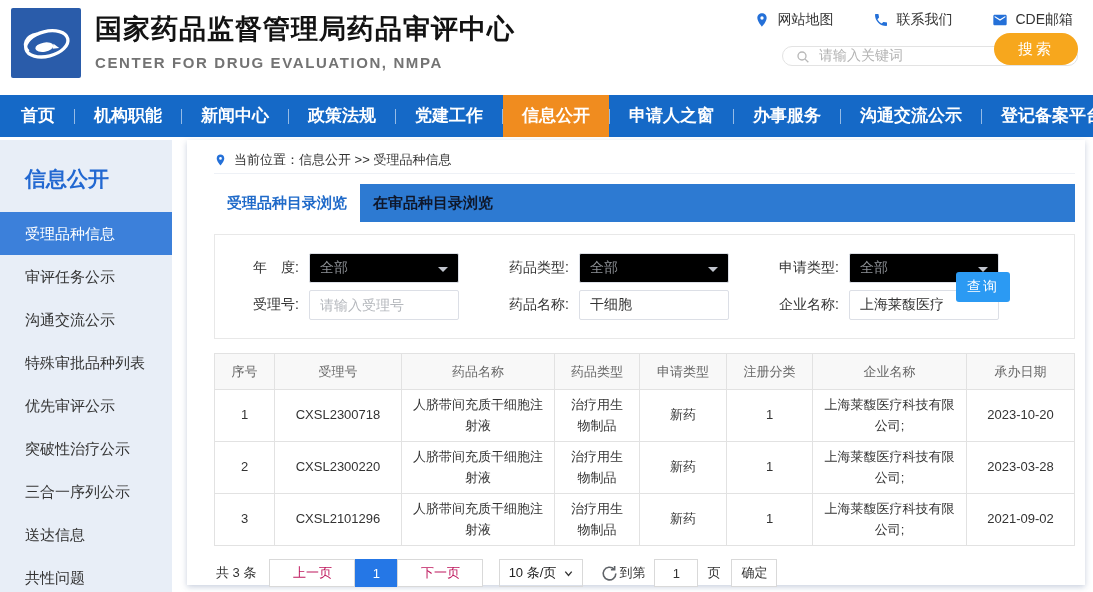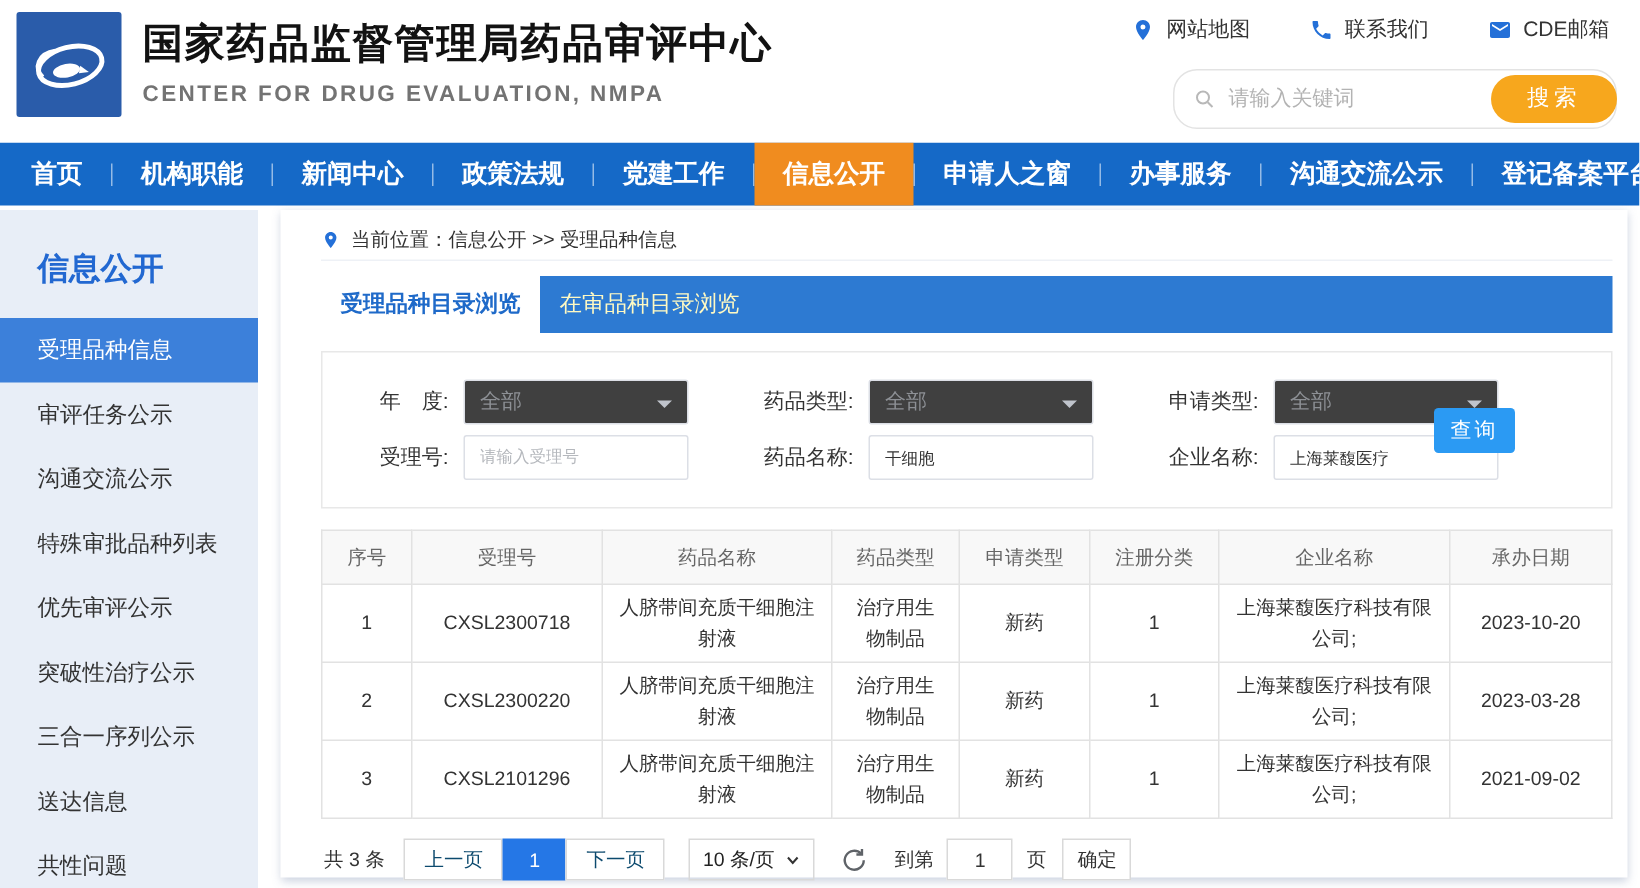--- a/index.html
+++ b/index.html
@@ -9,23 +9,23 @@
   
   .header { position:relative; height:95px; background:#fff; }
   .logo { position:absolute; left:11px; top:8px; width:70px; height:70px;
     background:#2a5caa; border-radius:2px; display:flex; align-items:center; justify-content:center; }
   .title-block { position:absolute; left:95px; top:11px; }
   .main-title { font-size:27px; font-weight:bold; color:#121212; letter-spacing:1px; }
   .sub-title { font-size:15px; font-weight:bold; color:#737373; letter-spacing:1.6px; margin-top:7px; }
   .top-links { position:absolute; top:11px; right:20px; display:flex; gap:40px; align-items:center; }
   .top-link { display:flex; align-items:center; gap:7px; font-size:14px; color:#333; cursor:pointer; }
   .top-link svg { width:16px; height:16px; fill:#2470d8; }
-  .searchbar { position:absolute; top:46px; right:15px; width:296px; height:40px;
+  .searchbar { position:absolute; top:46px; right:15px; width:296px; height:20px;
     border:1px solid #e3e3e3; border-radius:16px; background:#fff;
-    display:flex; align-items:center; padding-left:12px; }
+    display:flex; align-items:flex-end; padding-left:12px; }
   .search-placeholder { color:#b3b3b3; font-size:14px; margin-left:8px; flex:1; }
   .search-btn { width:84px; height:32px; margin:-1px -1px 0 0; background:#f7a71d; border-radius:16px;
     color:#fff; font-size:15px; letter-spacing:3px; display:flex; align-items:center; justify-content:center; cursor:pointer; }
 
   
   .nav { height:42px; background:#1569c7; display:flex; align-items:center; padding-left:2px; }
   .nav-item { color:#fff; font-size:17px; font-weight:bold; height:42px; line-height:42px;
     padding:0 19px; white-space:nowrap; cursor:pointer; }
   .nav-item.active { background:#f08c1f; }
   .nav-sep { width:1px; height:15px; background:rgba(255,255,255,.55); flex:0 0 1px; }
@@ -38,54 +38,54 @@
   .side-item.active { background:#3c80da; color:#fff; }
 
   .content { flex:1; margin:3px 8px 7px 15px; background:#fff; padding:6px 10px 10px 27px;
     box-shadow:0 2px 6px rgba(100,120,160,.35); }
 
   .breadcrumb { display:flex; align-items:center; gap:7px; height:28px; font-size:13px; color:#333;
     border-bottom:1px solid #eef1f6; }
   .breadcrumb svg { width:13px; height:14px; fill:#2470d8; }
 
   .tabbar { display:flex; background:#2d7ad2; height:38px; margin-top:10px; }
-  .tab { width:146px; text-align:center; line-height:38px; font-size:15px; color:#fef9c3; cursor:pointer; }
+  .tab { width:146px; text-align:center; line-height:38px; font-size:15px; color:#0f172a; cursor:pointer;font-weight:bold; }
   .tab.active { background:#fff; color:#1f6ac9; font-weight:bold; }
 
   .filterbox { border:1px solid #e8e8e8; margin-top:12px; padding:11px 0; position:relative; }
   .filter-row { display:flex; align-items:center; height:30px; margin:7px 0; }
   .f-group { display:flex; align-items:center; margin-right:26px; }
   .f-label { width:84px; text-align:right; font-size:14px; color:#333; margin-right:10px; white-space:pre; }
-  .f-select { width:150px; height:30px; border:1px solid #dcdfe6; border-radius:2px; background:#404040;
+  .f-select { width:150px; height:30px; border:1px solid #dcdfe6; border-radius:2px; background:#000000;
     display:flex; align-items:center; padding:0 10px; color:#8d9095; font-size:14px; position:relative; cursor:pointer; }
   .f-select::after { content:""; position:absolute; right:10px; top:13px;
     border-left:5px solid transparent; border-right:5px solid transparent; border-top:5px solid #c0c4cc; }
   .f-input { width:150px; height:30px; border:1px solid #dcdfe6; border-radius:2px; padding:0 10px;
-    font-size:11px; color:#333; font-family:inherit; }
+    font-size:14px; color:#333; font-family:inherit; }
   .f-input::placeholder { color:#b5b8bd; }
   .query-btn { position:absolute; right:64px; top:50%; transform:translateY(-50%); width:54px; height:30px;
     background:#2b9af3; color:#fff; border-radius:3px; font-size:14px; letter-spacing:2px;
     display:flex; align-items:center; justify-content:center; cursor:pointer; }
 
   table { width:100%; border-collapse:collapse; margin-top:14px; table-layout:fixed; }
   th { background:#f8f8f8; border:1px solid #e2e2e2; height:36px; font-size:13px; color:#666; font-weight:normal; }
   td { border:1px solid #e2e2e2; height:52px; text-align:center; font-size:13px; color:#333;
     padding:4px 10px; line-height:1.55; }
 
   .pagination { display:flex; align-items:center; margin-top:13px; font-size:13px; color:#333; padding-left:2px; }
   .pg-total { margin-right:13px; }
-  .pg-btn { width:66px; height:28px; border:1px solid #d9d9d9; background:#fff; color:#0c4a6e;
+  .pg-btn { width:86px; height:28px; border:1px solid #d9d9d9; background:#fff; color:#be185d;
     display:flex; align-items:center; justify-content:center; cursor:default; }
   .pg-cur { width:42px; height:28px; background:#2577e6; color:#fff;
     display:flex; align-items:center; justify-content:center; cursor:pointer; }
   .pg-size { margin-left:16px; width:84px; height:28px; border:1px solid #d9d9d9;
     display:flex; align-items:center; justify-content:center; gap:7px; color:#222; cursor:pointer; }
   .pg-size svg { width:11px; height:11px; stroke:#333; }
   .pg-refresh { margin-left:17px; width:19px; height:19px; color:#5f6368; cursor:pointer; }
-  .pg-goto { margin-left:17px; }
+  .pg-goto { }
   .pg-goto-input { width:44px; height:28px; border:1px solid #d9d9d9; text-align:center;
     margin:0 9px; font-size:13px; color:#333; font-family:inherit; }
   .pg-unit { margin-right:11px; }
   .pg-ok { width:46px; height:28px; border:1px solid #d9d9d9; background:#fff; color:#333;
     display:flex; align-items:center; justify-content:center; cursor:pointer; }
 </style>
 </head>
 <body>
 
 <div class="header">

